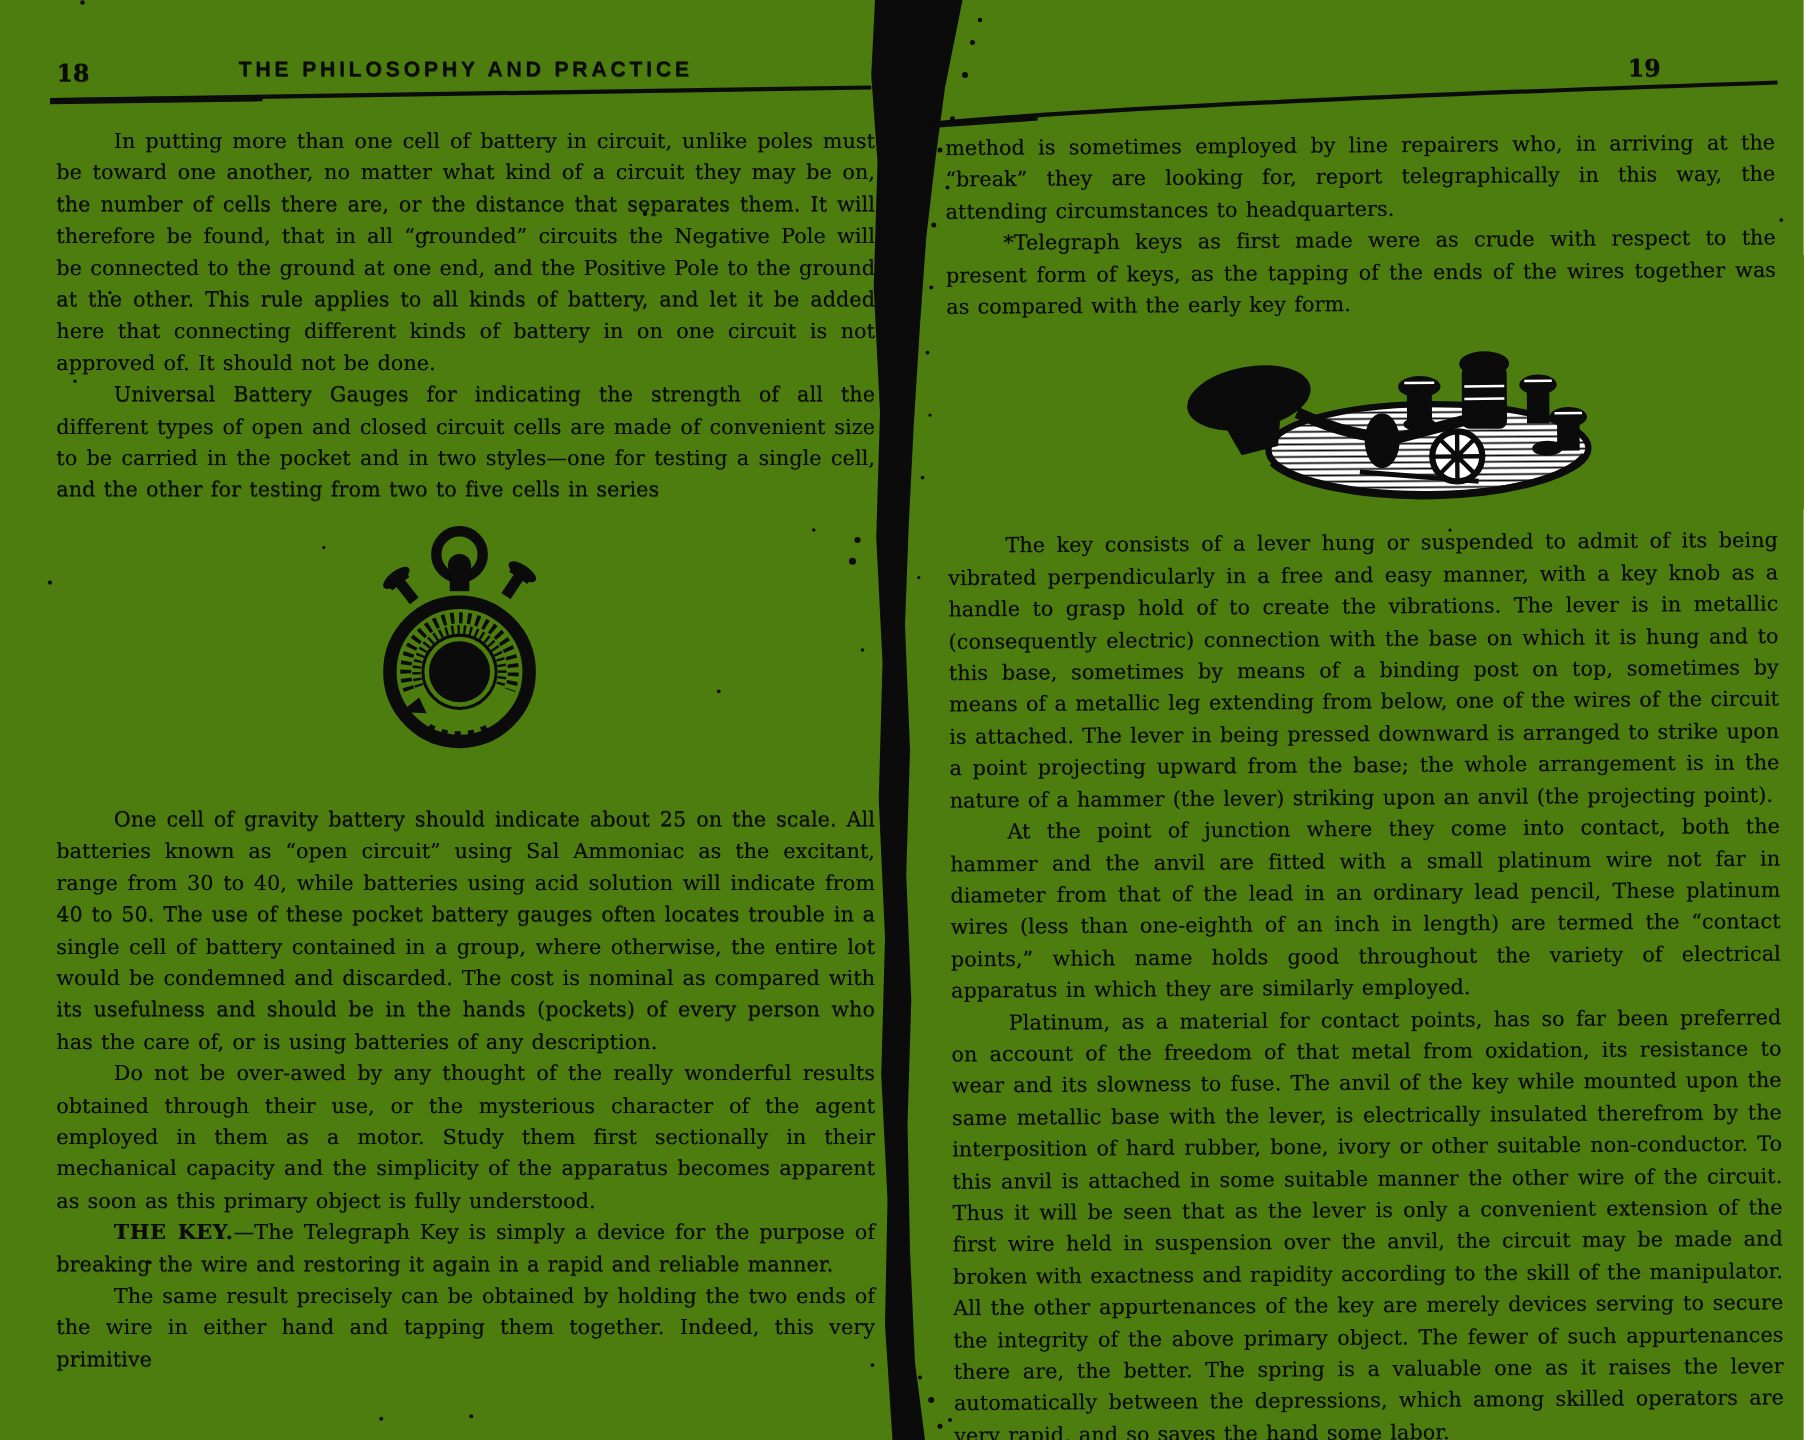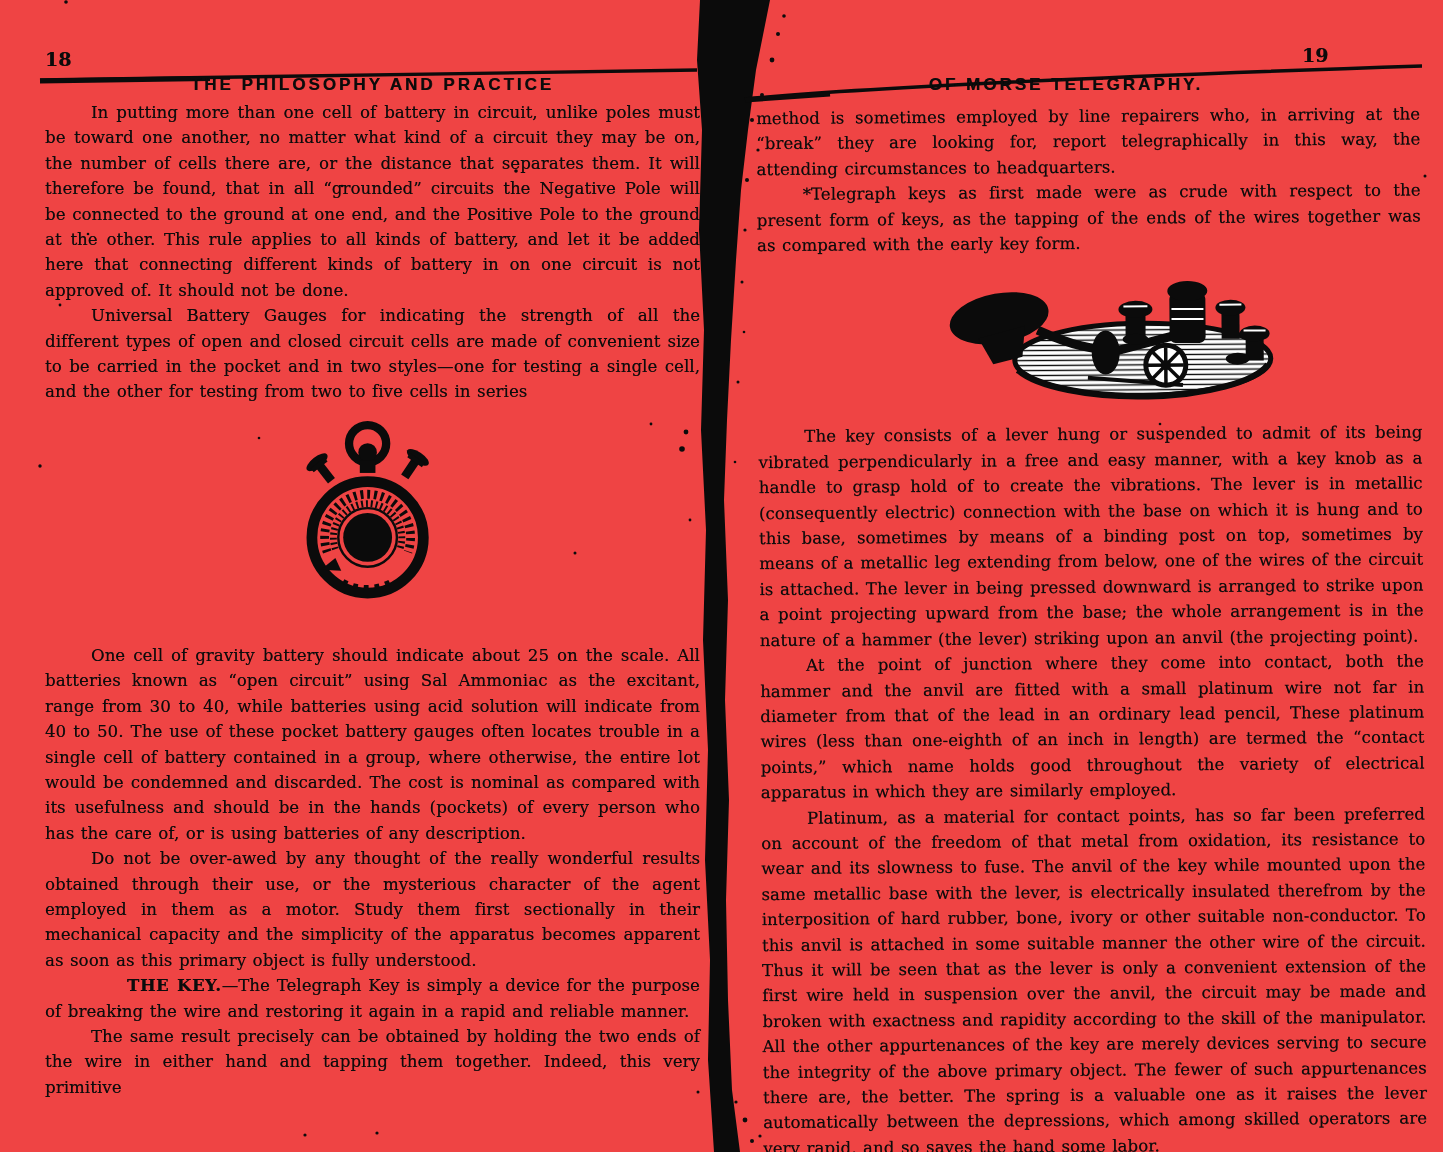--- a/index.html
+++ b/index.html
@@ -1,46 +1,45 @@
 <!DOCTYPE html>
 <html><head>
 <meta charset="utf-8">
 <style>
   html,body{margin:0;padding:0;background:#e8e8e8;}
   .canvas{
-    position:relative;width:1443px;height:1152px;background:#ef4444;
+    position:relative;width:1443px;height:1152px;background:#4d7c0f;
     overflow:hidden;font-family:"DejaVu Serif", serif;color:#0c0c0c;
   }
   
   .running-head{
     position:absolute;font-family:"Liberation Sans", sans-serif;font-weight:700;
     font-size:17px;letter-spacing:3px;color:#0b0b0b;white-space:nowrap;
     text-shadow:0.4px 0.4px 0 rgba(0,0,0,.6);
-    margin-top:29px;
   }
   .head-left{left:45px;top:46px;width:655px;text-align:center;}
   .head-right{left:756px;top:46px;width:620px;text-align:center;}
   .page-number{
     position:absolute;font-family:"DejaVu Serif", serif;font-weight:700;
     font-size:19px;color:#0b0b0b;text-shadow:0.3px 0.3px 0 rgba(0,0,0,.6);
   }
   .pn-left{left:45px;top:48px;}
   .pn-right{left:1302px;top:44px;}
   
   .page-body{position:absolute;}
   .body-left{left:45px;top:100px;width:655px;}
   .body-right{left:756px;top:106px;width:664px;transform:rotate(-0.4deg);transform-origin:left top;}
   .page-body p{
     margin:0;text-align:justify;font-size:16.5px;line-height:25.4px;
     word-spacing:1.2px;letter-spacing:0.1px;
     text-shadow:0.25px 0.25px 0 rgba(0,0,0,.55);
   }
   .indent{text-indent:46px;}
   .no-indent{text-indent:0;}
-  .lead-bold{font-weight:700;letter-spacing:0.6px;margin-left:36px;}
+  .lead-bold{font-weight:700;letter-spacing:0.6px;}
   
   .figure{display:flex;justify-content:center;}
   .fig-gauge{margin:10px 0 32px 0;}
   .fig-key{margin:2px 0 14px 0;transform:translateX(28px);}
   
   .artifacts{position:absolute;left:0;top:0;width:1443px;height:1152px;pointer-events:none;}
 </style>
 </head>
 <body>
 
@@ -137,21 +136,20 @@
         </g>
       </svg>
     </div>
 
     <p class="indent">One cell of gravity battery should indicate about 25 on the scale.  All batteries known as “open circuit” using Sal Ammoniac as the excitant, range from 30 to 40, while batteries using acid solution will indicate from 40 to 50.  The use of these pocket battery gauges often locates trouble in a single cell of battery contained in a group, where otherwise, the entire lot would be condemned and discarded.  The cost is nominal as compared with its usefulness and should be in the hands (pockets) of every person who has the care of, or is using batteries of any description.</p>
     <p class="indent">Do not be over-awed by any thought of the really wonderful results obtained through their use, or the mysterious character of the agent employed in them as a motor.  Study them first sectionally in their mechanical capacity and the simplicity of the apparatus becomes apparent as soon as this primary object is fully understood.</p>
     <p class="indent"><span class="lead-bold">THE KEY.</span><span>—The Telegraph Key is simply a device for the purpose of breaking the wire and restoring it again in a rapid and reliable manner.</span></p>
     <p class="indent">The same result precisely can be obtained by holding the two ends of the wire in either hand and tapping them together.  Indeed, this very primitive</p>
   </div>
 
-  <div class="running-head head-right">OF MORSE TELEGRAPHY.</div>
   <div class="page-number pn-right">19</div>
 
   <div class="page-body body-right">
     <p class="no-indent">method is sometimes employed by line repairers who, in arriving at the “break” they are looking for, report telegraphically in this way, the attending circumstances to headquarters.</p>
     <p class="indent">*Telegraph keys as first made were as crude with respect to the present form of keys, as the tapping of the ends of the wires together was as compared with the early key form.</p>
 
     <div class="figure fig-key">
       <svg width="360" height="150" viewBox="0 0 360 150">
         <defs>
           <pattern id="hatch" width="5" height="5" patternUnits="userSpaceOnUse">

